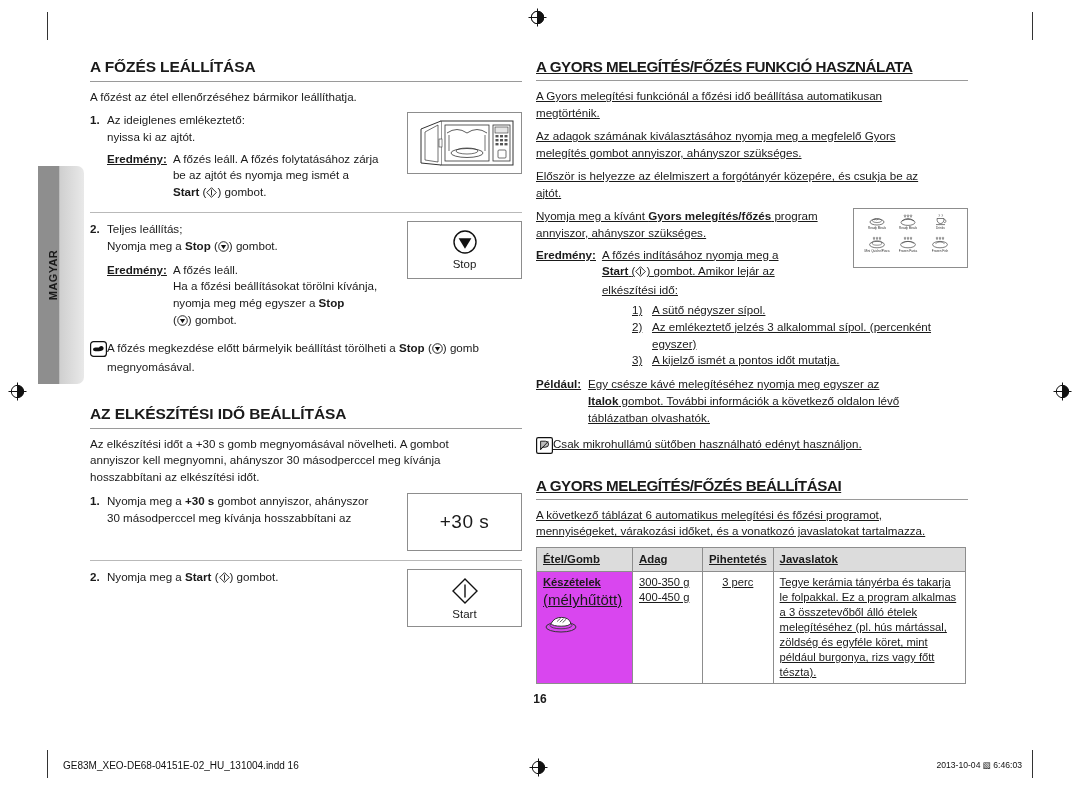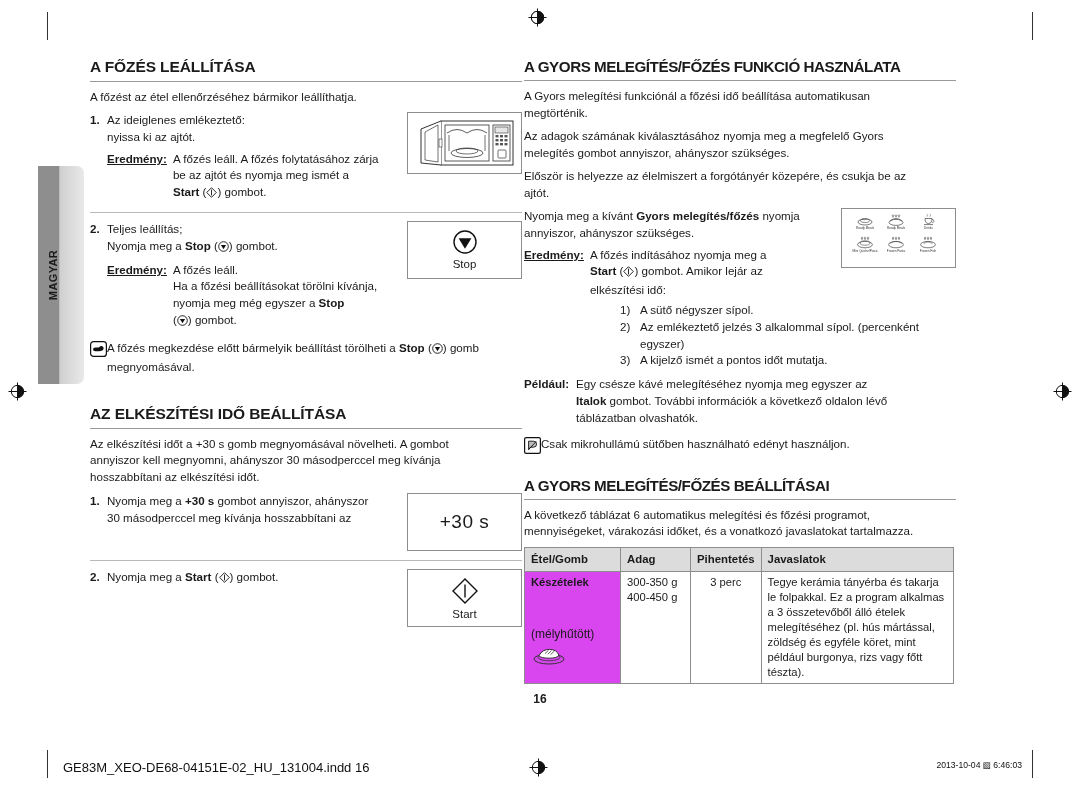--- a/index.html
+++ b/index.html
@@ -31,21 +31,21 @@
     position:absolute; right:6px; top:50%;
     transform:translateY(-50%) rotate(-90deg);
     transform-origin:center;
     white-space:nowrap;
     font-size:11px; font-weight:bold; letter-spacing:.4px; color:#1a1a1a;
   }
 
   
   .col { position:absolute; top:58px; width:432px; }
   .col-left  { left:90px; }
-  .col-right { left:524px; }
+  .col-right { left:536px;text-decoration:underline; }
 
   
   h2.sect {
     font-size:15.5px; font-weight:bold; letter-spacing:-0.1px;
     margin:0 0 7px 0; padding:0 0 4px 0;
     border-bottom:1.6px solid #9a9a9a;
     line-height:1.2;
   }
   h2.sect.tight { letter-spacing:-0.45px; font-size:15.2px; }
 
@@ -107,34 +107,34 @@
   }
   table.prog thead th {
     background:#dcdcdc; font-weight:bold; text-align:left; font-size:11.4px;
     padding:4px 6px;
   }
   td.c-food { background:#d946ef; width:96px; }
   td.c-amt  { width:70px; text-align:left; }
   td.c-rest { width:70px; text-align:center; }
   td.c-sugg { }
   .food-name { font-weight:bold; display:block; }
-  .food-sub { display:block; font-size:12px;margin-top:36px; }
+  .food-sub { display:block; font-size:15px; }
   .food-ico { margin-top:7px; }
   .amt-line { display:block; }
 
   
   .pageno {
     position:absolute; left:0; right:0; top:692px; text-align:center;
     font-size:12px; font-weight:bold;
   }
 
   
   .footer-rule-l { position:absolute; left:47px; top:750px; width:1px; height:28px; background:#333; }
   .footer-rule-r { position:absolute; left:1032px; top:750px; width:1px; height:28px; background:#333; }
-  .footer-left  { position:absolute; left:63px; top:760px; font-size:13px; color:#111; white-space:nowrap; }
+  .footer-left  { position:absolute; left:63px; top:760px; font-size:10px; color:#111; white-space:nowrap; }
   .footer-right { position:absolute; right:58px; top:760px; font-size:8.6px; color:#111; white-space:nowrap; }
   .footer-reg { position:absolute; left:529px; top:758px; }
 
   .bold { font-weight:bold; }
   .nb { white-space:nowrap; }
   .gl { display:inline-block; vertical-align:-2px; }
 </style>
 </head>
 <body>
 
@@ -365,21 +365,21 @@
     </p>
     <p class="intro">
       <span>Először is helyezze az élelmiszert a forgótányér közepére, és csukja be az</span><br>
       <span>ajtót.</span>
     </p>
 
     <div class="with-fig" style="margin-top:7px;">
       <div class="text">
         <div style="font-size:11.6px; line-height:1.45;">
           <div>
-            <span>Nyomja meg a kívánt </span><span class="bold">Gyors melegítés/főzés</span><span> nyomja</span>
+            <span>Nyomja meg a kívánt </span><span class="bold">Gyors melegítés/főzés</span><span> program</span>
           </div>
           <div>annyiszor, ahányszor szükséges.</div>
           <div class="result">
             <div class="lbl">Eredmény:</div>
             <div class="txt">
               <div>A főzés indításához nyomja meg a</div>
               <div>
                 <span class="bold">Start</span>
                 <span class="nb">(<span class="gl"><svg width="11" height="11" viewBox="0 0 11 11">
                         <path d="M5.5 0.7 L10.3 5.5 L5.5 10.3 L0.7 5.5 Z" fill="none" stroke="#111" stroke-width="0.9"></path>

